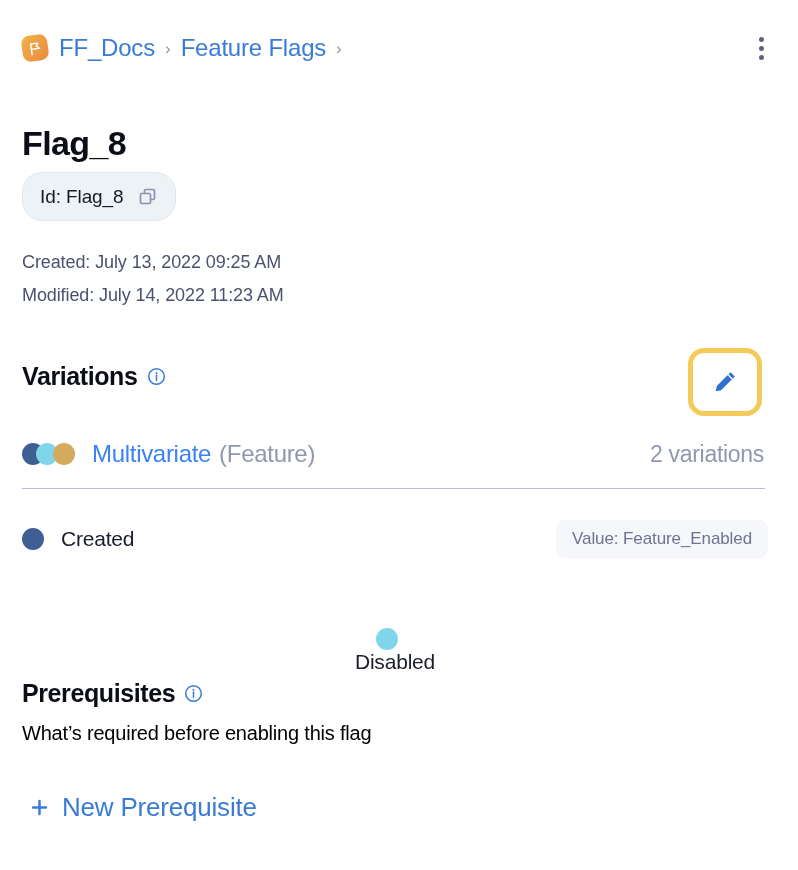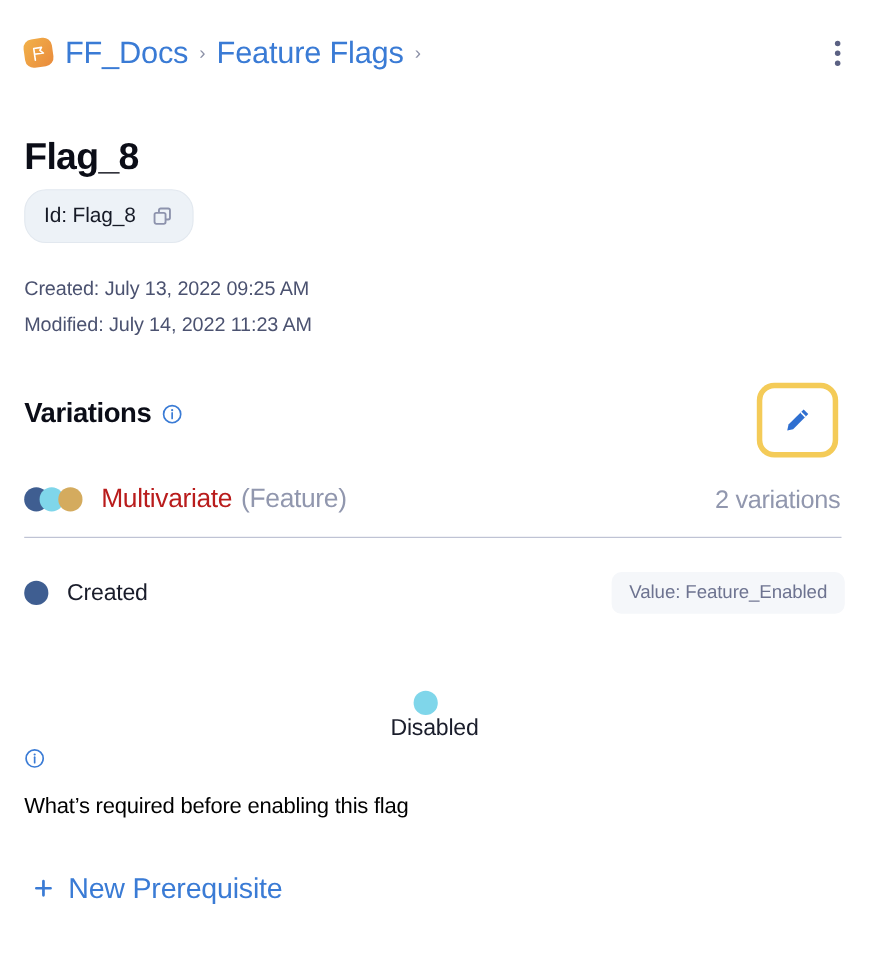--- a/index.html
+++ b/index.html
@@ -44,21 +44,21 @@
     transform: rotate(-8deg);
     display: flex;
     align-items: center;
     justify-content: center;
     flex: none;
     margin-right: 2px;
   }
   .app-icon svg { display: block; }
 
   .crumb-link {
-    font-size: 28px;
+    font-size: 24px;
     color: #3a7bd5;
     letter-spacing: -0.2px;
     white-space: nowrap;
     cursor: pointer;
   }
 
   .crumb-sep {
     font-size: 17px;
     color: #8d92a8;
     line-height: 1;
@@ -179,21 +179,21 @@
     width: 22px; height: 22px;
     border-radius: 50%;
     display: block;
   }
   .dot-cluster .d1 { left: 0px;  background: #3f5e91; }
   .dot-cluster .d2 { left: 14px; background: #7fd6ea; }
   .dot-cluster .d3 { left: 31px; background: #d4ab5e; }
 
   .variation-type-name {
     font-size: 24px;
-    color: #b91c1c;
+    color: #3b82f6;
     letter-spacing: -0.3px;
   }
   .variation-type-kind {
     font-size: 24px;
     color: #9197ae;
     letter-spacing: -0.3px;
     margin-left: 8px;
   }
   .variation-count {
     margin-left: auto;
@@ -360,20 +360,21 @@
       <span class="var-label">Created</span>
       <span class="value-pill">Value: Feature_Enabled</span>
     </div>
 
     <div class="variation-row r2">
       <span class="var-dot" style="background:#7fd6ea"></span>
       <span class="var-label">Disabled</span>
     </div>
 
     <div class="sec-prereq-head">
+      <span class="sec-title">Prerequisites</span>
       <span class="info-icon">
         <svg width="19" height="19" viewBox="0 0 20 20" fill="none">
           <circle cx="10" cy="10" r="8.2" stroke="#3a7bd5" stroke-width="1.6" fill="none"></circle>
           <circle cx="10" cy="6.2" r="1.05" fill="#3a7bd5"></circle>
           <path d="M10 8.8 L10 14.1" stroke="#3a7bd5" stroke-width="1.6" stroke-linecap="round"></path>
         </svg>
       </span>
     </div>
 
     <div class="prereq-sub">What’s required before enabling this flag</div>

